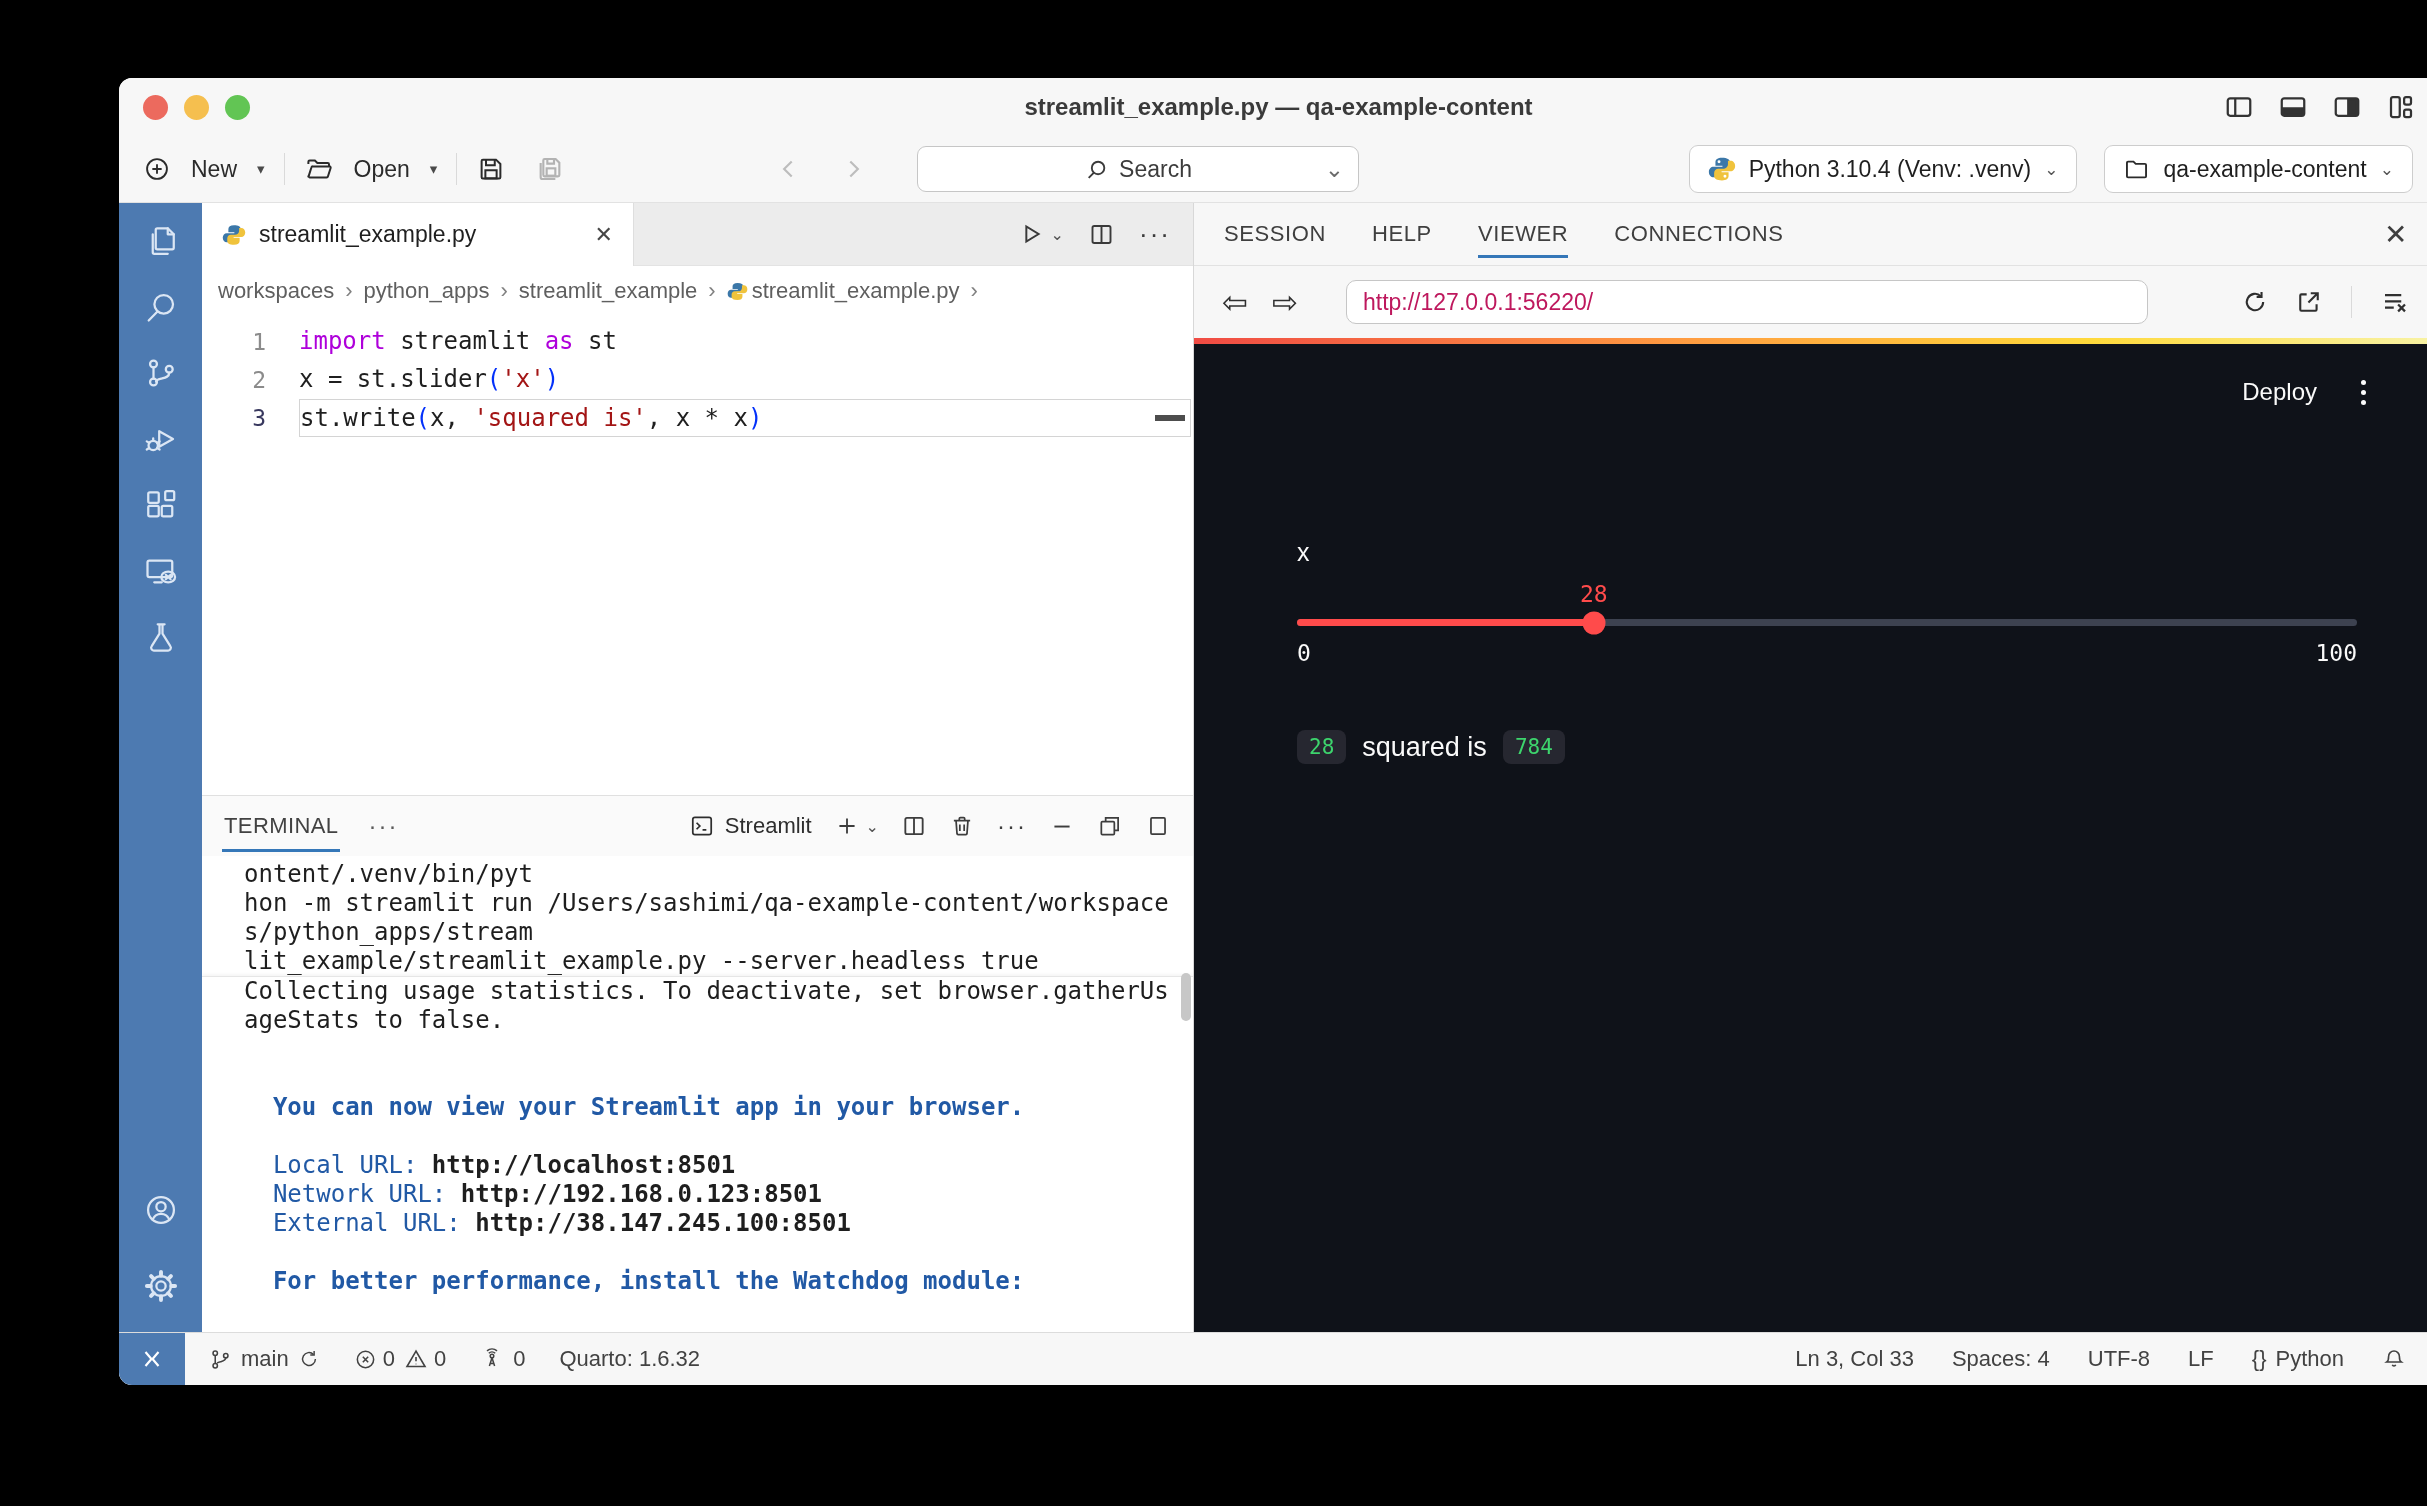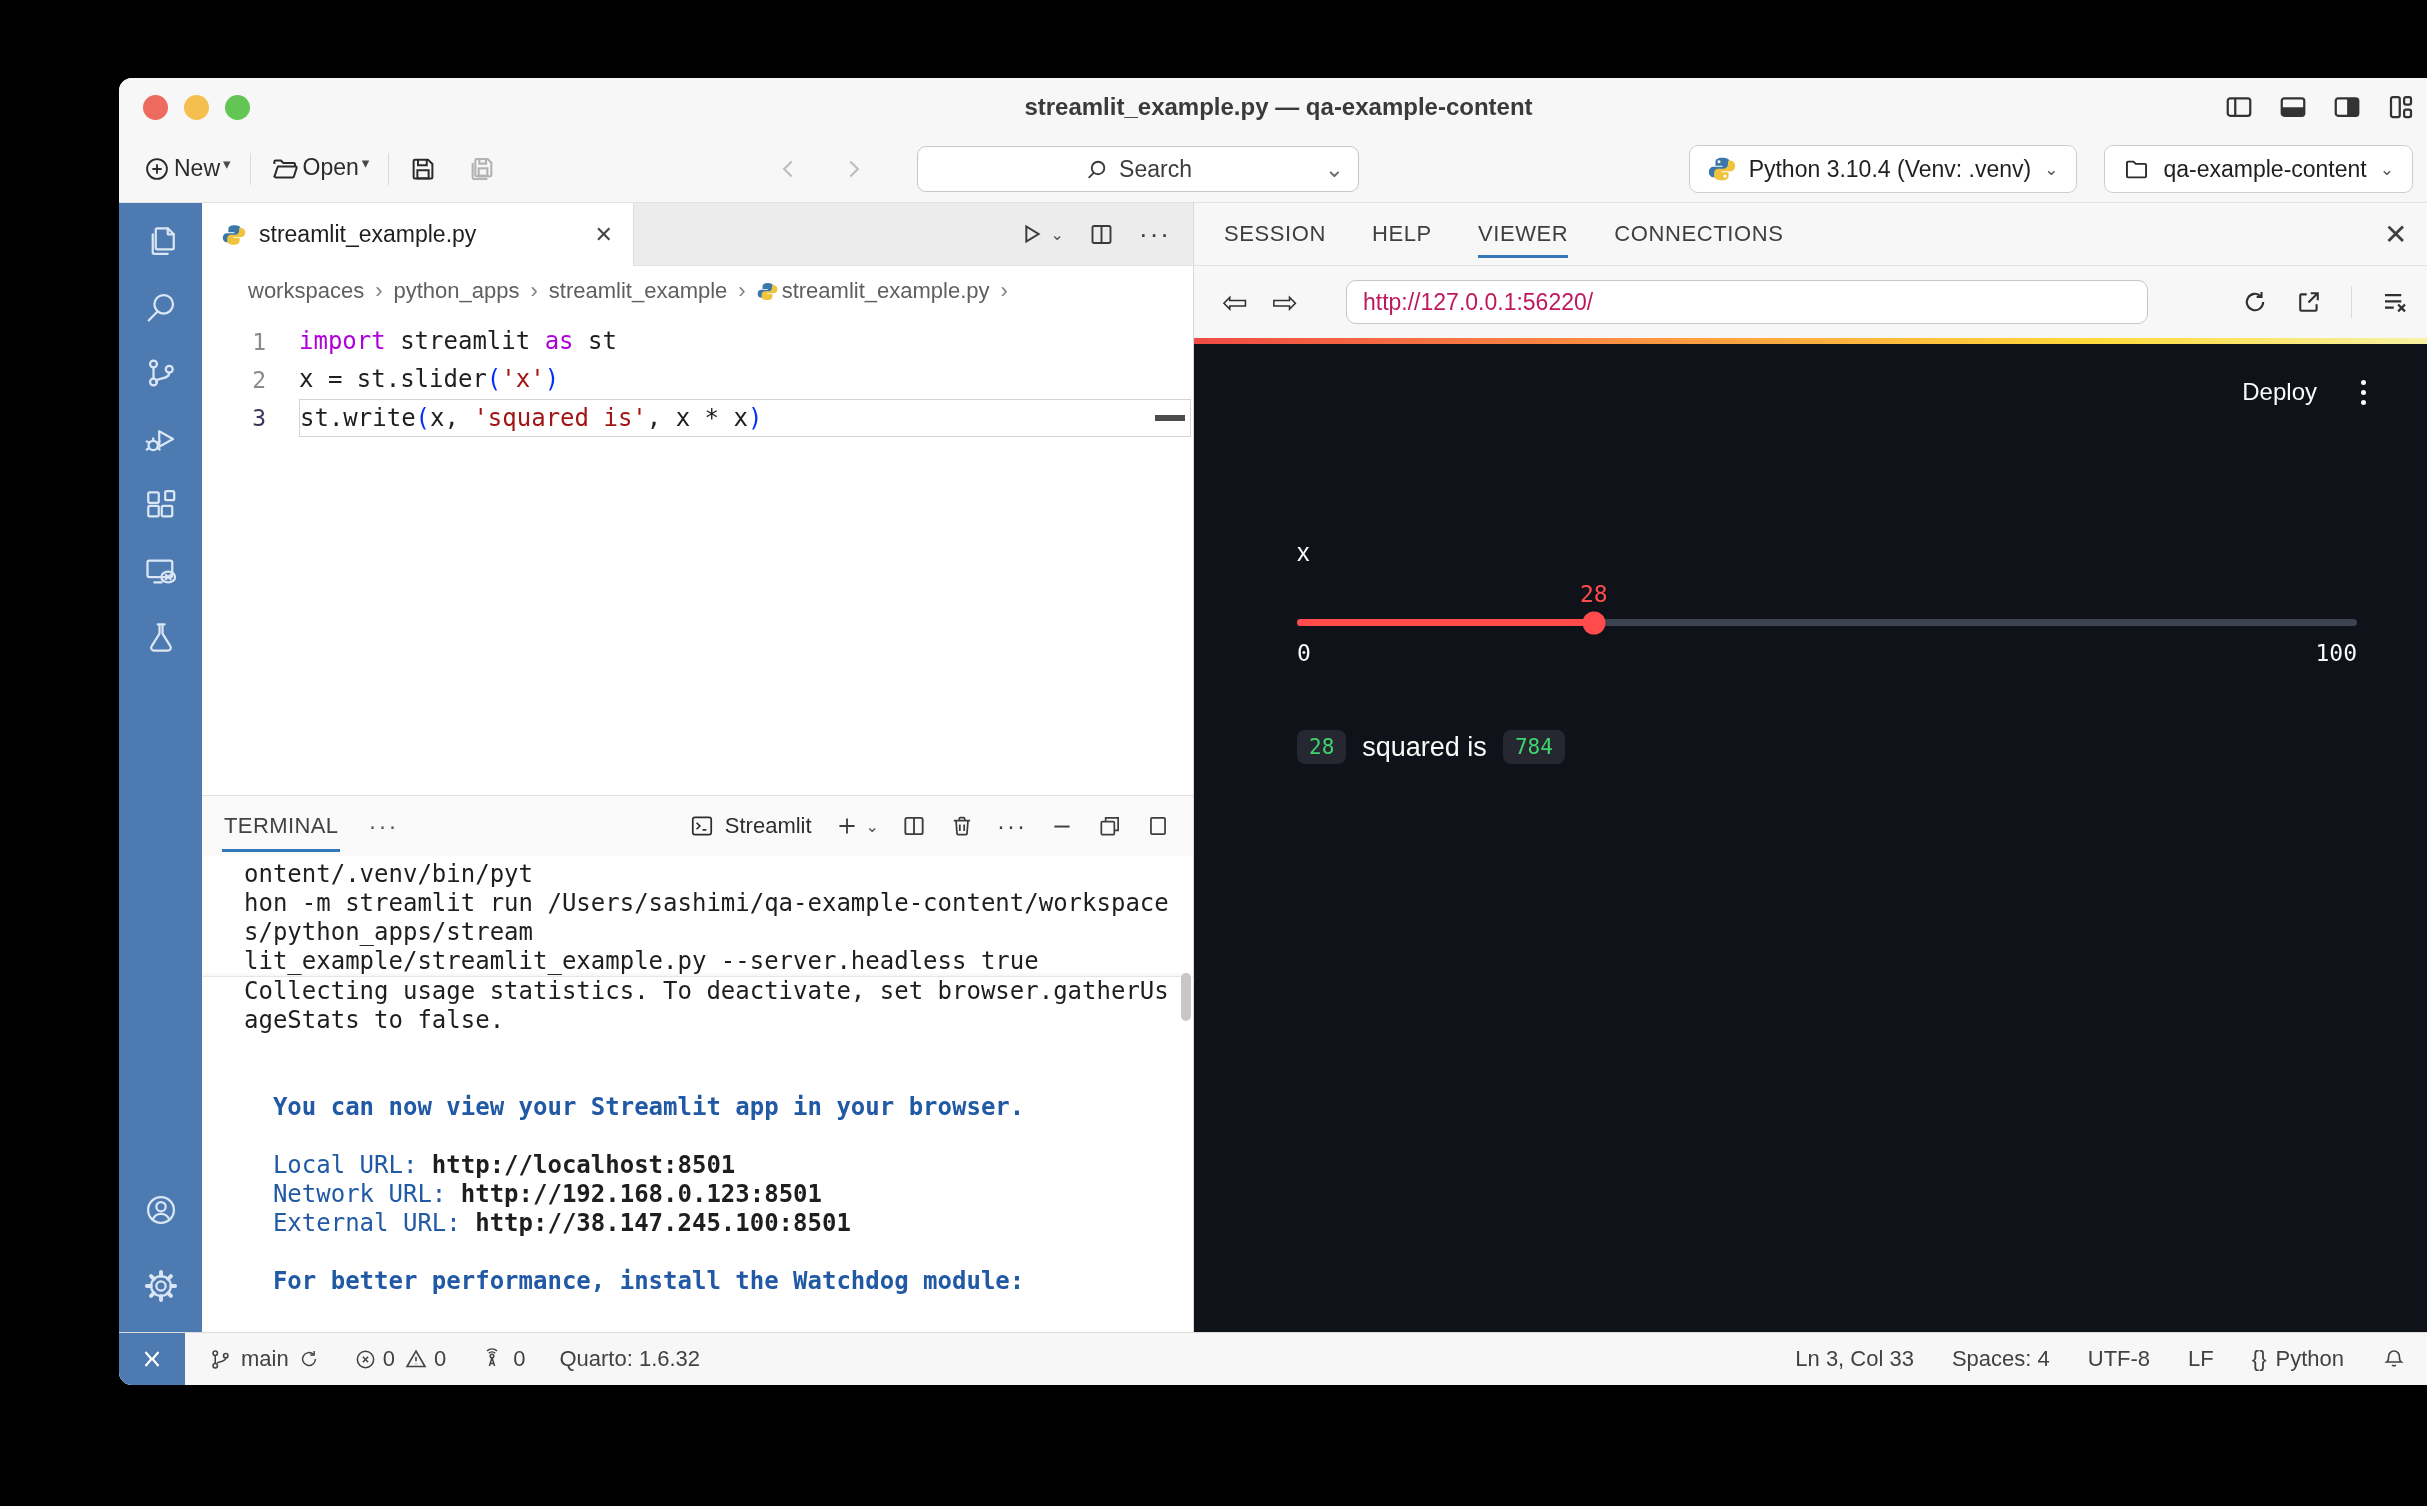--- a/index.html
+++ b/index.html
@@ -10,21 +10,21 @@
   
   .titlebar{height:58px;background:#f7f7f7;display:flex;align-items:center;position:relative;flex:none;}
   .lights{position:absolute;left:24px;top:0;height:100%;display:flex;align-items:center;gap:16px;}
   .light{width:25px;height:25px;border-radius:50%;}
   .light.red{background:#ec6a5e;}.light.yellow{background:#f5bf4f;}.light.green{background:#62c554;}
   .wtitle{flex:1;text-align:center;font-size:24px;color:#3a3a3a;font-weight:bold;}
   .title-icons{position:absolute;right:22px;top:0;height:100%;display:flex;align-items:center;gap:24px;color:#333;}
   
   .toolbar{height:66px;background:#f7f7f7;border-bottom:1px solid #e2e2e2;display:flex;align-items:center;
            padding:0 25px 0 24px;flex:none;position:relative;}
-  .tb-btn{display:flex;align-items:flex-start;gap:3px;font-size:23px;color:#2b2b2b;}
+  .tb-btn{display:flex;align-items:center;gap:20px;font-size:23px;color:#2b2b2b;}
   .caret{font-size:15px;color:#4a4a4a;}
   .vdiv{width:1px;height:32px;background:#dadada;margin:0 19px;}
   .tb-icongroup{display:flex;align-items:center;gap:28px;}
   .dim{color:#b3b3b3;}
   .nav-chevrons{position:absolute;left:657px;display:flex;gap:38px;color:#bdbdbd;}
   .searchbox{position:absolute;left:798px;top:50%;transform:translateY(-50%);width:440px;height:44px;
              border:1px solid #c6c6c6;border-radius:9px;background:#fff;display:flex;align-items:center;
              justify-content:center;gap:10px;font-size:23px;color:#3c3c3c;}
   .searchbox .sb-caret{position:absolute;right:14px;color:#6b6b6b;}
   .pills{margin-left:auto;display:flex;gap:27px;}
@@ -38,21 +38,21 @@
   .ab-top,.ab-bottom{display:flex;flex-direction:column;gap:30px;}
   .ab-bottom{margin-top:auto;gap:40px;}
   .ab-item{width:36px;height:36px;display:flex;align-items:center;justify-content:center;}
   
   .editor-col{width:991px;display:flex;flex-direction:column;background:#fff;flex:none;border-right:1px solid #d8d8d8;}
   .tabbar{height:62px;background:#ececec;display:flex;align-items:stretch;flex:none;border-bottom:1px solid #e3e3e3;}
   .tab{width:391px;background:#fff;display:flex;align-items:center;padding:0 20px;gap:13px;font-size:23px;
        color:#1f1f1f;border-right:1px solid #dedede;margin-bottom:-1px;}
   .tab-close{margin-left:auto;font-size:22px;color:#474747;}
   .tab-actions{margin-left:auto;display:flex;align-items:center;gap:24px;padding-right:22px;color:#3a3a3a;}
-  .breadcrumbs{height:49px;display:flex;align-items:center;padding-left:46px;gap:11px;font-size:22px;
+  .breadcrumbs{height:49px;display:flex;align-items:center;padding-left:16px;gap:11px;font-size:22px;
                color:#5f5f5f;background:#fff;flex:none;white-space:nowrap;}
   .crumb-sep{color:#818181;font-size:22px;}
   .code-area{flex:1;position:relative;font-family:"DejaVu Sans Mono",monospace;font-size:24px;padding-top:8px;overflow:hidden;}
   .code-line{display:flex;height:38px;}
   .ln{width:64px;text-align:right;color:#8b8b8b;flex:none;font-size:23px;line-height:38px;}
   .lc{margin-left:33px;white-space:pre;flex:1;line-height:36px;}
   .code-line.current .ln{color:#38385e;}
   .code-line.current .lc{border:1px solid #d4d4d4;margin-right:2px;}
   .tok-kw{color:#af00db;}.tok-tx{color:#1f1f1f;}.tok-st{color:#a31515;}.tok-pa{color:#0431fa;}
   .overview-dash{position:absolute;right:8px;top:100px;width:30px;height:6px;background:#4d4d4d;}

